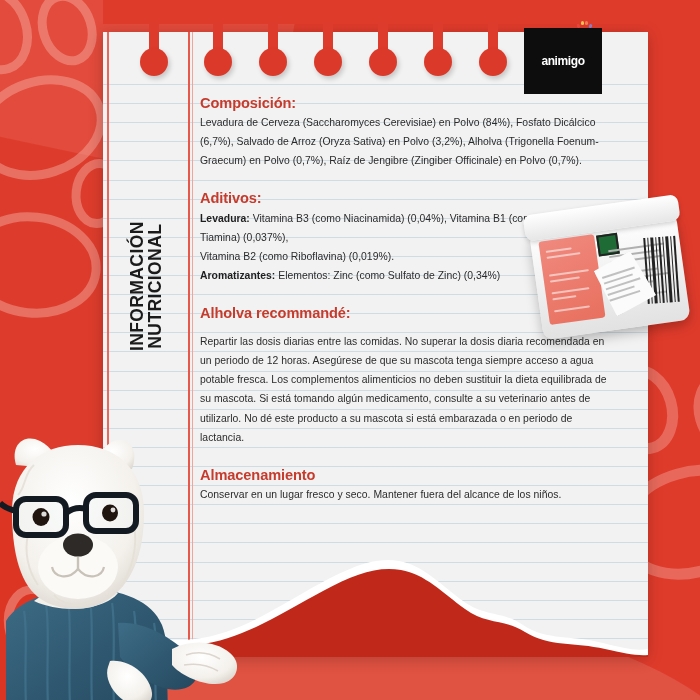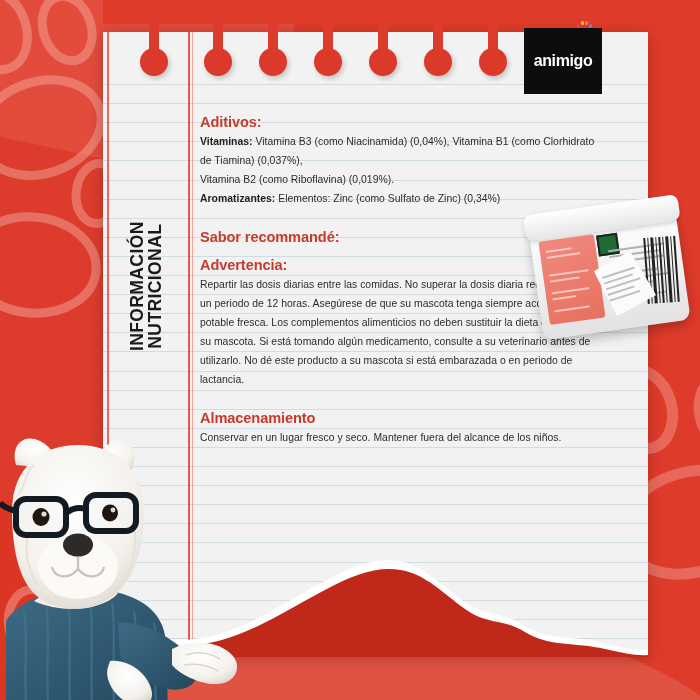--- a/index.html
+++ b/index.html
@@ -68,21 +68,21 @@
     letter-spacing:.4px;line-height:1.04;font-size:17.5px;
     text-transform:uppercase;
   }
   #side-title div{white-space:nowrap;}
 
   
   #logo{
     position:absolute;left:524px;top:28px;width:78px;height:66px;background:#0D0D0D;
     display:flex;align-items:center;justify-content:center;
   }
-  #logo .wordmark{position:relative;color:#fff;font-size:16px;font-weight:bold;letter-spacing:-.4px;}
+  #logo .wordmark{position:relative;color:#fff;font-size:12px;font-weight:bold;letter-spacing:-.4px;}
   #logo .pawdots{position:absolute;right:9px;top:-7px;width:16px;height:9px;}
   #logo .pawdots i{position:absolute;width:2.6px;height:4.4px;border-radius:2px;display:block;}
 
   
   #content{
     position:absolute;left:97px;top:62px;width:408px;
     color:#2B2B2B;font-size:10.4px;line-height:19.1px;
   }
   h2.sect{
     margin:0;color:#C63B2C;font-size:14.6px;font-weight:bold;
@@ -202,41 +202,42 @@
     <div class="margin-line a"></div>
     <div class="margin-line b"></div>
 
     <div id="side-title" class="noselect">
       <div>INFORMACIÓN</div>
       <div>NUTRICIONAL</div>
     </div>
 
     <div id="content">
 
+      <h2 class="sect">Composición:</h2>
+      <p class="body">Levadura de Cerveza (Saccharomyces Cerevisiae) en Polvo (84%), Fosfato Dicálcico (6,7%), Salvado de Arroz (Oryza Sativa) en Polvo (3,2%), Alholva (Trigonella Foenum-Graecum) en Polvo (0,7%), Raíz de Jengibre (Zingiber Officinale) en Polvo (0,7%).</p>
 
       <div class="gap"></div>
 
       <h2 class="sect">Aditivos:</h2>
       <p class="body">
-        <b>Vitaminas:</b><span> Vitamina B3 (como Niacinamida) (0,04%), Vitamina B1 (como Clorhidrato de Tiamina) (0,037%),</span>
+        <b>Levadura:</b><span> Vitamina B3 (como Niacinamida) (0,04%), Vitamina B1 (como Clorhidrato de Tiamina) (0,037%),</span>
       </p>
       <p class="body">
         <span>Vitamina B2 (como Riboflavina) (0,019%).</span>
       </p>
       <p class="body">
         <b>Aromatizantes:</b><span> Elementos: Zinc (como Sulfato de Zinc) (0,34%)</span>
       </p>
 
       <div class="gap"></div>
 
-      <h2 class="sect">Sabor recommandé:</h2>
+      <h2 class="sect">Alholva recommandé:</h2>
 
       <div class="gap-half"></div>
 
-      <h2 class="sect">Advertencia:</h2>
       <p class="body">Repartir las dosis diarias entre las comidas. No superar la dosis diaria recomendada en un periodo de 12 horas. Asegúrese de que su mascota tenga siempre acceso a agua potable fresca. Los complementos alimenticios no deben sustituir la dieta equilibrada de su mascota. Si está tomando algún medicamento, consulte a su veterinario antes de utilizarlo. No dé este producto a su mascota si está embarazada o en periodo de lactancia.</p>
 
       <div class="gap"></div>
 
       <h2 class="sect">Almacenamiento</h2>
       <p class="body">Conservar en un lugar fresco y seco. Mantener fuera del alcance de los niños.</p>
     </div>
 
     <svg id="torn" viewBox="0 0 545 120" preserveAspectRatio="none">
       <path d="M0,120 L0,96 C30,92 60,104 92,100 C140,94 180,64 218,44

